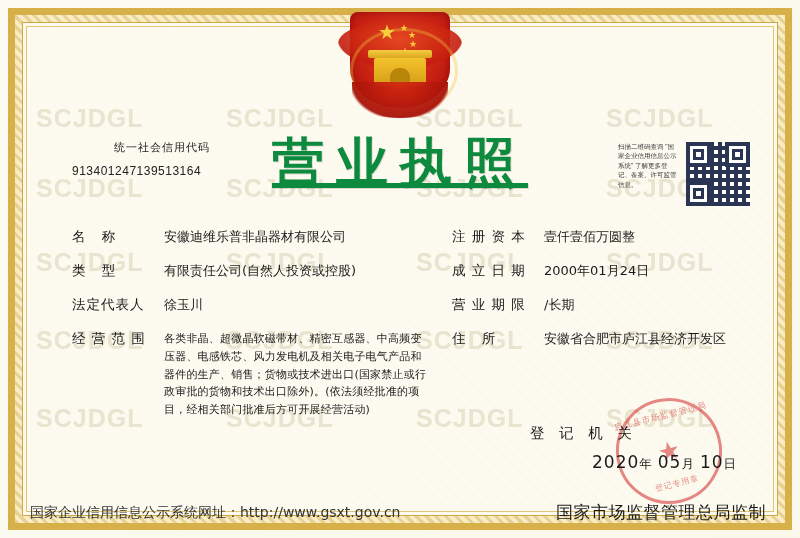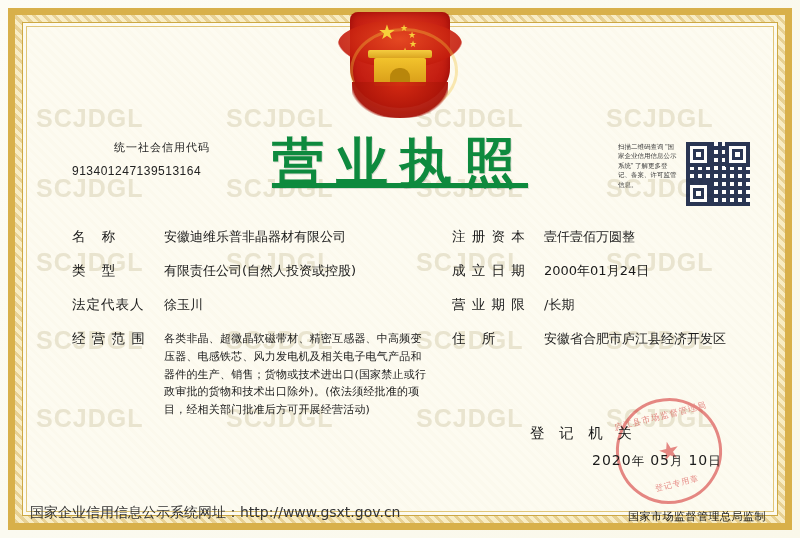--- a/index.html
+++ b/index.html
@@ -272,21 +272,21 @@
   }
   .date-line {
     position: absolute;
     left: 592px;
     top: 452px;
     font-size: 12.5px;
     color: #1a1a1a;
     letter-spacing: 1px;
     font-family: "DejaVu Sans", "Liberation Sans", sans-serif;
   }
-  .date-line span.num { font-size: 14px; }
+  .date-line span.num { font-size: 17px; }
 
   .seal {
     position: absolute;
     left: 616px;
     top: 398px;
     width: 100px;
     height: 100px;
     border: 3px solid #d22a2a;
     border-radius: 50%;
     opacity: .55;
@@ -321,21 +321,21 @@
     left: 30px;
     bottom: 16px;
     font-size: 14px;
     color: #333;
     font-family: "DejaVu Sans", "Liberation Sans", sans-serif;
   }
   .footer-right {
     position: absolute;
     right: 34px;
     bottom: 14px;
-    font-size: 11px;
+    font-size: 17px;
     color: #1a1a1a;
     letter-spacing: .5px;
     font-family: "DejaVu Sans", "Liberation Sans", sans-serif;
     padding-left: 32px;
   }
 </style>
 </head>
 <body>
 
 <div class="license">

